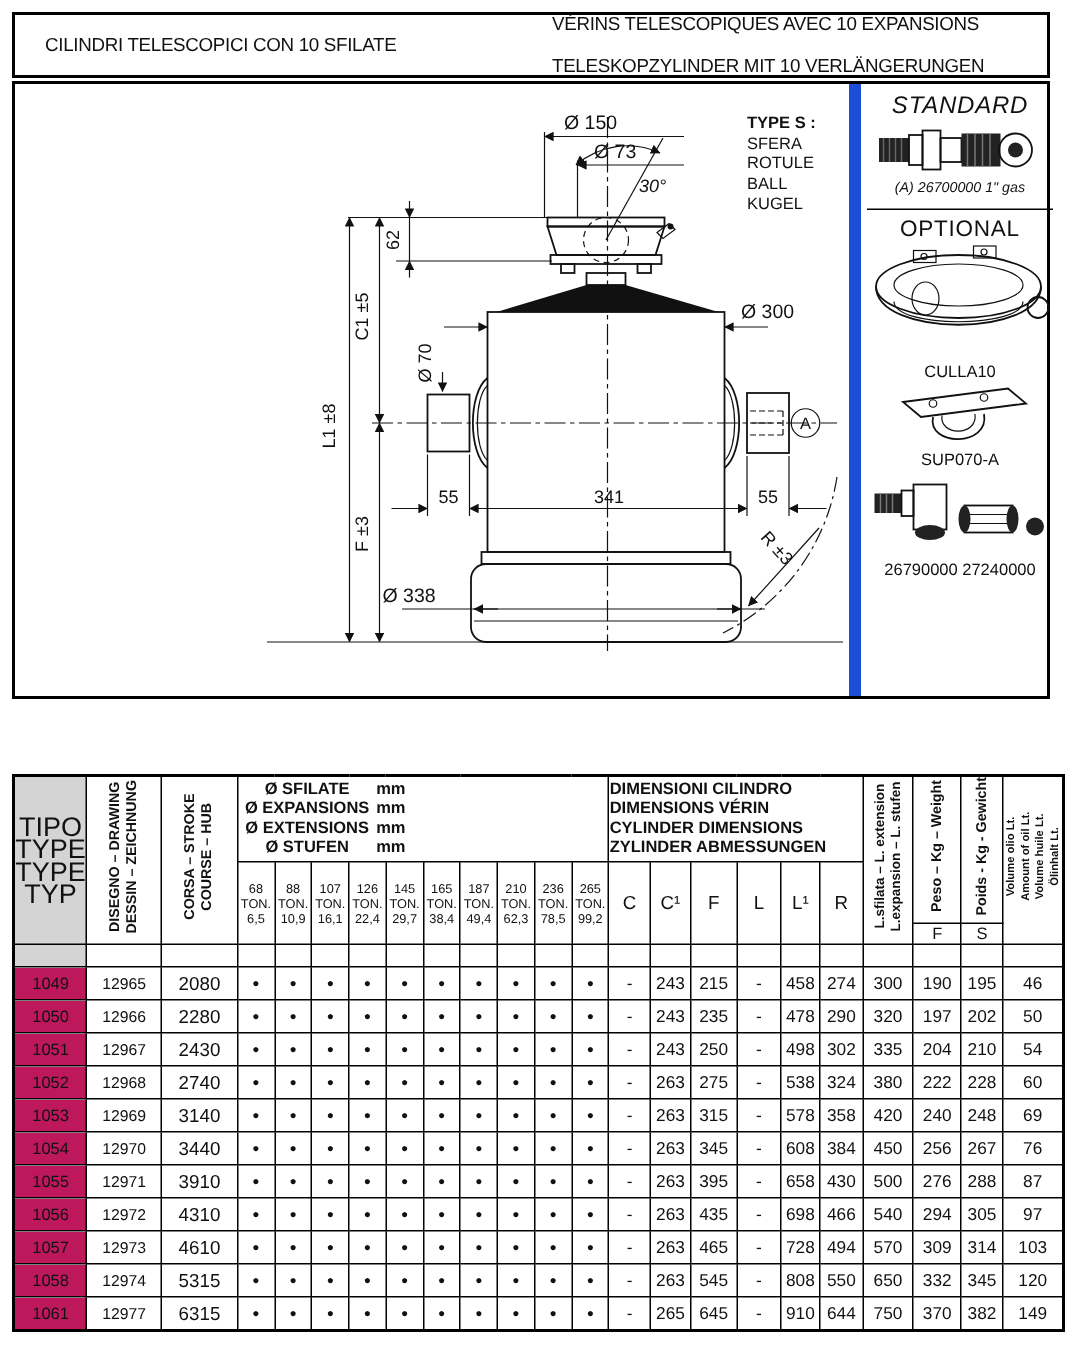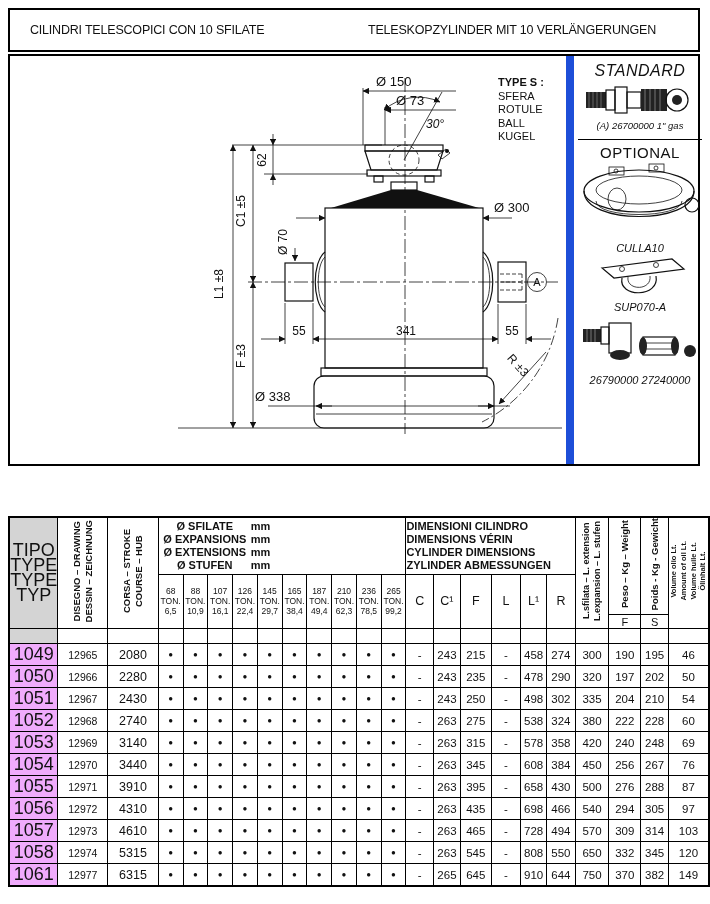--- a/index.html
+++ b/index.html
@@ -17,21 +17,21 @@
   .drawing-svg{position:absolute;left:0;top:0;}
   .type-s{position:absolute;left:488px;top:8px;font-size:11px;line-height:13.5px;}
   .type-s .hd{font-weight:bold;margin-top:12px;}
   
   .side-panel{position:absolute;left:556px;top:0;width:132px;height:408px;
               border-left:8px solid #1d4ed8;text-align:center;}
   .std-title{margin-top:6px;font-style:italic;font-size:16px;letter-spacing:0.5px;}
   .opt-title{font-size:15px;letter-spacing:0.5px;}
   .panel-img{display:block;margin:2px auto 0 auto;}
   .code-label{font-style:italic;font-size:9.5px;margin-top:2px;}
-  .item-label{font-style:italic;font-size:11px;margin-top:1px;}
+  .item-label{font-size:11px;margin-top:1px;}
   .panel-sep{border:0;border-top:1.5px solid #000;margin:8px 4px 4px 4px;}
   
   .box-note{left:8px;top:469px;width:692px;height:45px;}
   .note-grid{position:absolute;inset:0;display:grid;grid-template-columns:355px 1fr;
              grid-template-rows:1fr 1fr;align-items:center;padding:2px 0 2px 22px;box-sizing:border-box;}
   .note-line{font-size:12.5px;font-weight:bold;font-style:italic;white-space:nowrap;}
   
   .spec-table{position:absolute;left:8px;top:516px;border-collapse:collapse;table-layout:fixed;
               border:2px solid #000;}
   .spec-table th,.spec-table td{border:1px solid #000;padding:0;text-align:center;
@@ -45,21 +45,21 @@
   .vcell{writing-mode:vertical-rl;transform:rotate(180deg);display:inline-block;
          font-weight:bold;line-height:1.25;}
   .v95{font-size:9.5px;} .v9{font-size:9px;} .v75{font-size:7.5px;line-height:1.3;}
   .group-th{text-align:left;vertical-align:top;padding:3px 0 0 6px;}
   .gline{display:flex;font-size:11px;font-weight:bold;line-height:13px;white-space:nowrap;}
   .gline .nm{min-width:92px;}
   .dimg-line{font-size:11px;font-weight:bold;line-height:13px;text-align:left;white-space:nowrap;}
   .ton-th{font-size:8.5px;line-height:10px;}
   .dim-th{font-size:12.5px;}
   .fs-th{font-size:11px;font-weight:bold;}
-  .c-tipo{background:#f0abfc;font-size:18px;font-weight:bold;}
+  .c-tipo{background:#be185d;font-size:11px;font-weight:bold;}
   .c-dis{font-size:10.5px;}
   .c-corsa{font-size:12.5px;font-weight:bold;}
   .c-dot{font-size:8px;}
   .c-val{font-size:11.5px;}
   tbody tr{height:22px;}
   
   .ln{stroke:#111;fill:none;}
   .thin{stroke-width:0.8;}
   .med{stroke-width:1.2;}
   svg text{fill:#111;font-family:"Liberation Sans",sans-serif;}
@@ -67,20 +67,21 @@
 </head>
 <body>
 
 <div class="sheet">
 
   <div class="box box-header">
     <div class="title-col left">
       <div class="title-line">CILINDRI TELESCOPICI CON 10 SFILATE</div>
     </div>
     <div class="title-col right">
+      <div class="title-line">VÉRINS TELESCOPIQUES AVEC 10 EXPANSIONS</div>
       <div class="title-line">TELESKOPZYLINDER MIT 10 VERLÄNGERUNGEN</div>
     </div>
   </div>
 
   <div class="box box-drawing">
 
     <svg class="drawing-svg" width="556" height="408" viewBox="0 0 556 408">
       <defs>
         <marker id="arr" viewBox="0 0 10 10" refX="9.5" refY="5" markerWidth="8" markerHeight="8" orient="auto-start-reverse">
           <path d="M0,0 L10,5 L0,10 z" fill="#111"></path>

